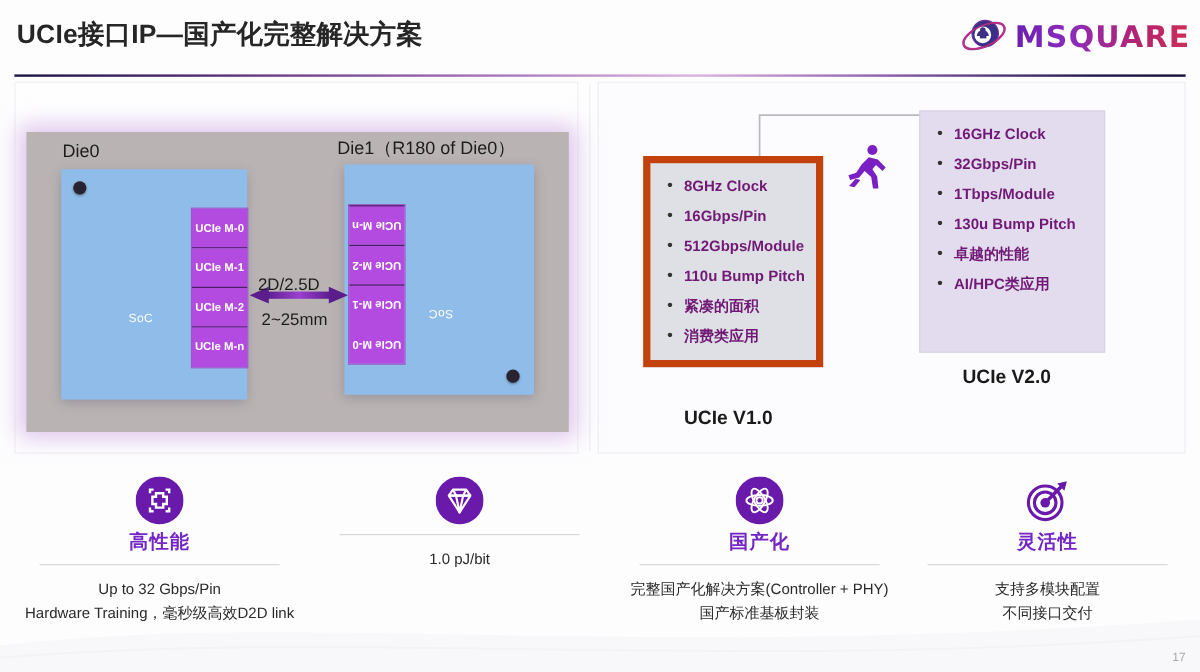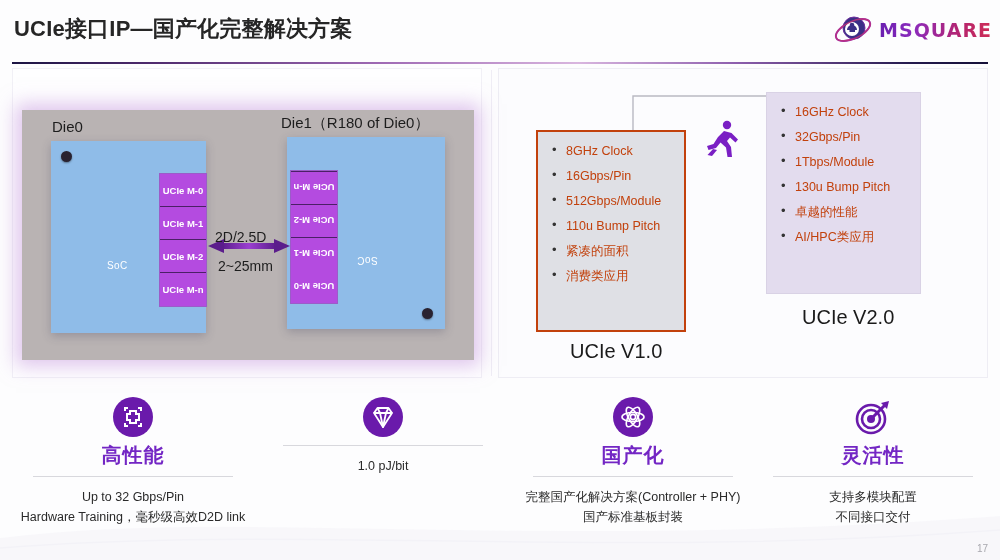--- a/index.html
+++ b/index.html
@@ -15,21 +15,21 @@
   
   .header{position:absolute;left:0;top:0;width:1000px;height:62px;}
   .title{
     position:absolute;left:14px;top:14px;
     font-size:22px;font-weight:bold;letter-spacing:.2px;color:#262626;
     white-space:nowrap;
   }
   .logo{position:absolute;right:8px;top:10px;height:40px;display:flex;align-items:center;gap:6px;}
   .logo-mark{width:40px;height:38px;position:relative;flex:0 0 auto;}
   .logo-text{
-    font-size:19px;font-weight:bold;letter-spacing:1px;
+    font-size:25px;font-weight:bold;letter-spacing:1px;
     background:linear-gradient(90deg,#6a1fb0 0%,#8b2bbd 30%,#b5246e 72%,#cf2d55 100%);
     -webkit-background-clip:text;background-clip:text;color:transparent;
     font-family:"DejaVu Sans",sans-serif;
     text-align:right;
   }
   .hr{
     position:absolute;left:12px;top:62px;width:976px;height:2px;
     background:linear-gradient(90deg,#1b1442 0%,#4e2a6d 14%,#a06bb5 38%,#d9b6df 58%,#8e5fae 74%,#241a4d 92%,#151038 100%);
   }
 
@@ -77,47 +77,47 @@
   .mod:last-child{border-bottom:none;}
   .modcol.m1 .mod{transform:rotate(180deg);}
 
   .gap-arrow{position:absolute;left:186px;top:128px;width:82px;height:16px;}
   .gap-label{position:absolute;font-size:14px;color:#1d1d1d;white-space:nowrap;}
   .gap-label.top{left:193px;top:119px;}
   .gap-label.bot{left:196px;top:148px;}
 
   
   .vbox{position:absolute;box-sizing:border-box;}
-  .vbox-v1{left:536px;top:130px;width:150px;height:202px;
-      background:#dfe0e5;border:2px solid #c2410c;}
+  .vbox-v1{left:536px;top:130px;width:150px;height:176px;
+      background:#dfe0e5;border:6px solid #c2410c;}
   .vbox-v2{left:766px;top:92px;width:155px;height:202px;
       background:#e3dcee;border:1px solid #d9d2e5;}
   .vbox ul{list-style:none;margin:0;padding:12px 0 0 12px;}
   .vbox li{
-    font-size:12.5px;color:#c2410c;margin-bottom:11px;line-height:14px;
-    position:relative;padding-left:16px;
+    font-size:12.5px;color:#701a75;margin-bottom:11px;line-height:14px;
+    position:relative;padding-left:16px;font-weight:bold;
   }
   .vbox li:before{content:"\2022";position:absolute;left:2px;top:-1px;font-size:13px;color:#333;}
-  .vcap{position:absolute;font-size:20px;font-weight:normal;color:#1a1a1a;white-space:nowrap;}
+  .vcap{position:absolute;font-size:16px;font-weight:bold;color:#1a1a1a;white-space:nowrap;}
   .vcap-v1{left:570px;top:340px;}
   .vcap-v2{left:802px;top:306px;}
 
   .connector{position:absolute;left:628px;top:92px;width:150px;height:44px;}
   .runner{position:absolute;left:700px;top:117px;width:44px;height:44px;}
 
   
   .features{position:absolute;left:0;top:390px;width:1000px;height:160px;}
   .feat{position:absolute;top:0;width:250px;text-align:center;}
   .feat.f0{left:8px;}
   .feat.f1{left:258px;}
   .feat.f2{left:508px;}
   .feat.f3{left:748px;}
   .feat-icon{height:42px;display:flex;align-items:center;justify-content:center;margin-top:6px;}
   .feat-title{
-    margin-top:4px;font-size:20px;font-weight:bold;color:#7326c4;letter-spacing:1px;
+    margin-top:4px;font-size:16px;font-weight:bold;color:#7326c4;letter-spacing:1px;
   }
   .feat-rule{width:200px;height:1px;background:#d8d8dd;margin:7px auto 0;}
   .feat-lines{margin-top:10px;font-size:12.5px;color:#2a2a2a;line-height:20px;white-space:nowrap;}
 
   .pagenum{position:absolute;right:12px;bottom:6px;font-size:10px;color:#a8a8ae;}
   .swoosh{position:absolute;left:0;bottom:0;width:1000px;height:70px;pointer-events:none;opacity:.5;}
 </style>
 </head>
 <body>
 

